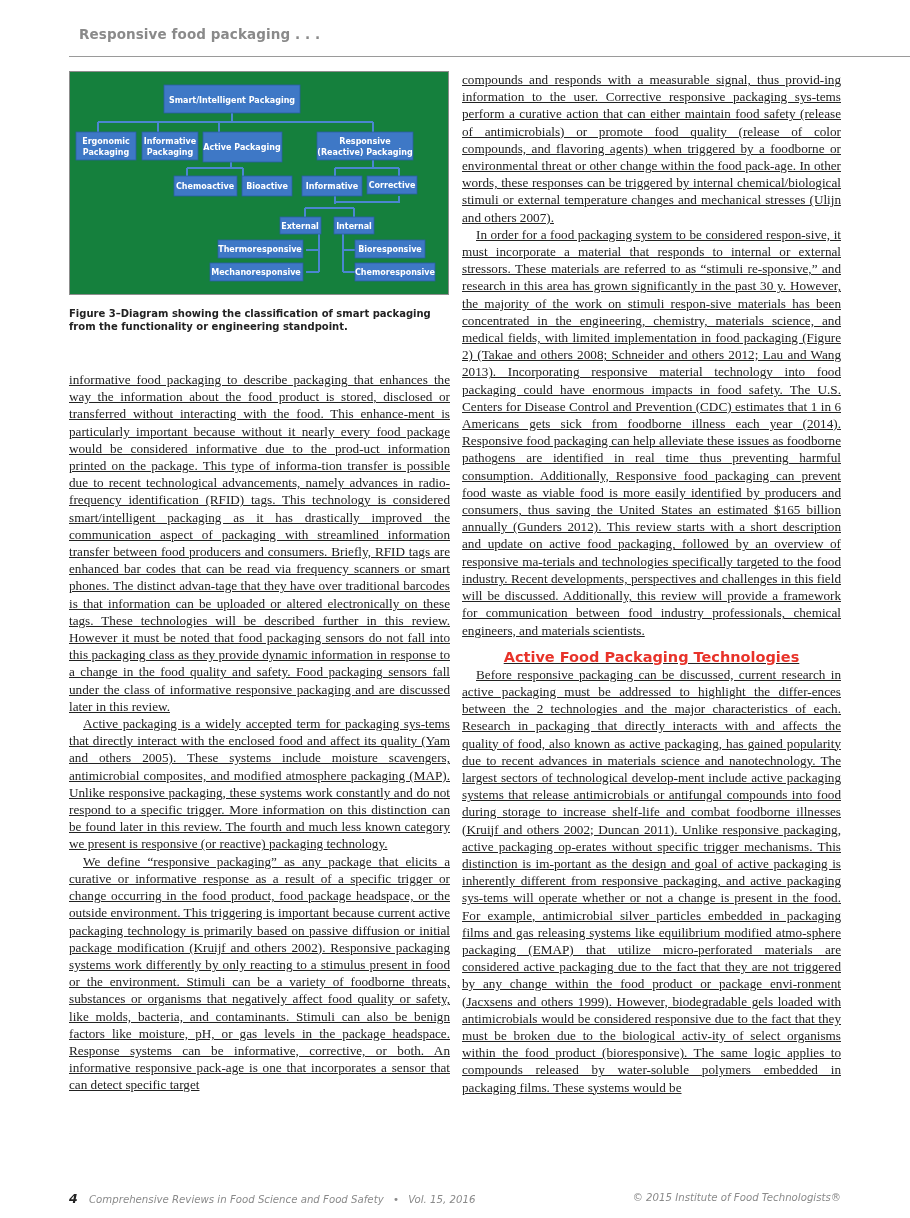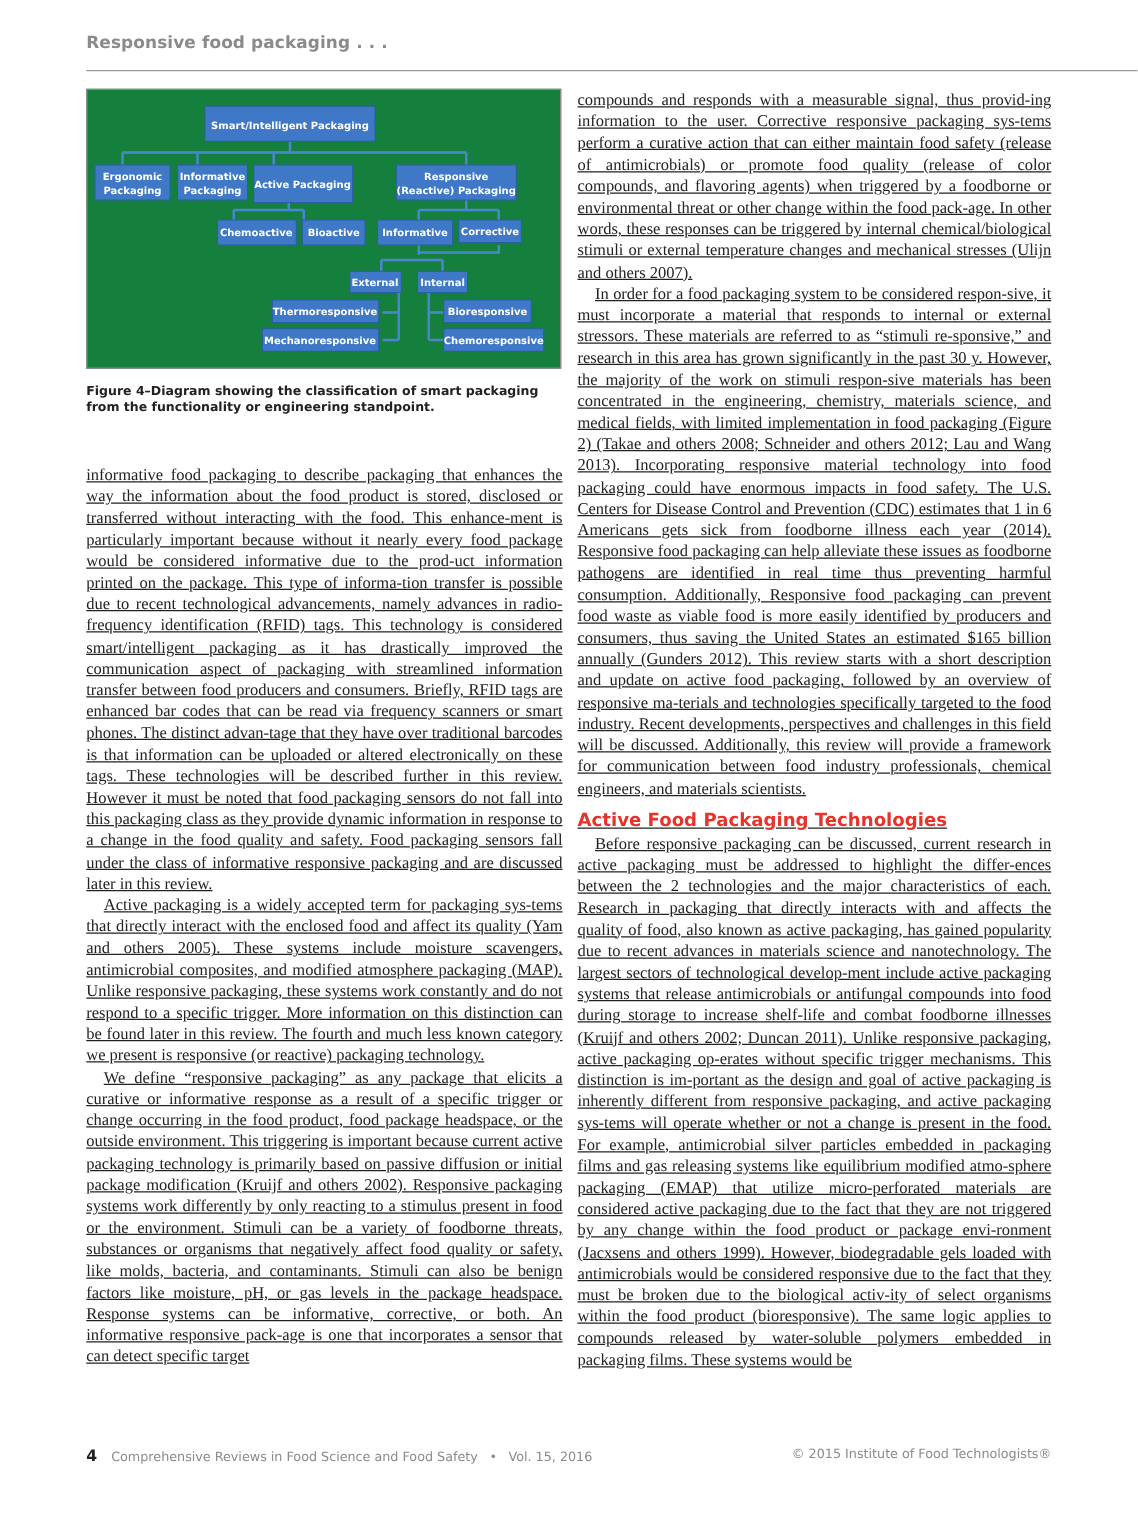--- a/index.html
+++ b/index.html
@@ -1,18 +1,18 @@
 <!DOCTYPE html>
 <html><head>
 <meta charset="utf-8">
 <style>
   html, body { margin: 0; padding: 0; background: #ffffff; }
   body { width: 910px; height: 1218px; position: relative; overflow: hidden; }
   .running-head {
-    position: absolute; left: 69px; top: 26px;
+    position: absolute; left: 79px; top: 26px;
     font-family: "DejaVu Sans", sans-serif; font-size: 13.5px; font-weight: bold;
     color: #8a8a8a; letter-spacing: 0.1px;
   }
   .head-rule { position: absolute; left: 69px; right: 0; top: 56px; height: 1px; background: #9a9a9a; }
 
   .figure-box {
     position: absolute; left: 69px; top: 71px; width: 380px; height: 224px;
     border: 1px solid #8c8c8c; box-sizing: border-box; background: #15803d;
   }
   .figure-box svg { position: absolute; left: 0; top: 0; }
@@ -31,26 +31,26 @@
     font-size: 13.2px; line-height: 17.2px; color: #222; text-align: justify;
     hyphens: manual;
     text-decoration: underline;
   }
   .col p { margin: 0; }
   .col p.indent { text-indent: 14px; }
   .left-col { left: 69px; top: 371px; width: 381px; }
   .right-col { left: 462px; top: 71px; width: 379px; }
   .section-title {
     font-family: "DejaVu Sans", sans-serif; font-weight: bold; color: #e8332a;
-    font-size: 14.5px; line-height: 18px; margin: 9px 0 0 0; text-align: left;
+    font-size: 14.5px; line-height: 18px; margin: 9px 0 0 0; text-align: center;
   }
 
   .footer {
-    position: absolute; top: 1157px; left: 69px; right: 69px;
-    font-family: "DejaVu Sans", sans-serif; font-size: 10.2px; color: #8a8a8a;
+    position: absolute; top: 1191px; left: 69px; right: 69px;
+    font-family: "DejaVu Sans", sans-serif; font-size: 10.2px; color: #8a8a8a; font-style: italic;
   }
   .footer .page-num { color: #222; font-weight: bold; font-size: 12.5px; margin-right: 8px; }
   .footer .right { position: absolute; right: 0; top: 1px; margin-left: 12px; }
   .footer .bullet { margin: 0 6px; }
 </style>
 </head>
 <body>
 
 <div class="running-head">Responsive food packaging . . .</div>
 <div class="head-rule"></div>
@@ -130,21 +130,21 @@
       <rect x="285" y="168" width="70" height="18"></rect>
       <text x="320" y="180">Bioresponsive</text>
     </g>
     <g class="node">
       <rect x="285" y="191" width="80" height="18"></rect>
       <text x="325" y="203">Chemoresponsive</text>
     </g>
   </svg>
 </div>
 
-<div class="caption">Figure 4–Diagram showing the classification of smart packaging from the functionality or engineering standpoint.</div>
+<div class="caption">Figure 3–Diagram showing the classification of smart packaging from the functionality or engineering standpoint.</div>
 
 <div class="col left-col">
   <p>informative food packaging to describe packaging that enhances the way the information about the food product is stored, disclosed or transferred without interacting with the food. This enhance-ment is particularly important because without it nearly every food package would be considered informative due to the prod-uct information printed on the package. This type of informa-tion transfer is possible due to recent technological advancements, namely advances in radio-frequency identification (RFID) tags. This technology is considered smart/intelligent packaging as it has drastically improved the communication aspect of packaging with streamlined information transfer between food producers and consumers. Briefly, RFID tags are enhanced bar codes that can be read via frequency scanners or smart phones. The distinct advan-tage that they have over traditional barcodes is that information can be uploaded or altered electronically on these tags. These technologies will be described further in this review. However it must be noted that food packaging sensors do not fall into this packaging class as they provide dynamic information in response to a change in the food quality and safety. Food packaging sensors fall under the class of informative responsive packaging and are discussed later in this review.</p>
   <p class="indent">Active packaging is a widely accepted term for packaging sys-tems that directly interact with the enclosed food and affect its quality (Yam and others 2005). These systems include moisture scavengers, antimicrobial composites, and modified atmosphere packaging (MAP). Unlike responsive packaging, these systems work constantly and do not respond to a specific trigger. More information on this distinction can be found later in this review. The fourth and much less known category we present is responsive (or reactive) packaging technology.</p>
   <p class="indent">We define “responsive packaging” as any package that elicits a curative or informative response as a result of a specific trigger or change occurring in the food product, food package headspace, or the outside environment. This triggering is important because current active packaging technology is primarily based on passive diffusion or initial package modification (Kruijf and others 2002). Responsive packaging systems work differently by only reacting to a stimulus present in food or the environment. Stimuli can be a variety of foodborne threats, substances or organisms that negatively affect food quality or safety, like molds, bacteria, and contaminants. Stimuli can also be benign factors like moisture, pH, or gas levels in the package headspace. Response systems can be informative, corrective, or both. An informative responsive pack-age is one that incorporates a sensor that can detect specific target</p>
 </div>
 
 <div class="col right-col">
   <p>compounds and responds with a measurable signal, thus provid-ing information to the user. Corrective responsive packaging sys-tems perform a curative action that can either maintain food safety (release of antimicrobials) or promote food quality (release of color compounds, and flavoring agents) when triggered by a foodborne or environmental threat or other change within the food pack-age. In other words, these responses can be triggered by internal chemical/biological stimuli or external temperature changes and mechanical stresses (Ulijn and others 2007).</p>
   <p class="indent">In order for a food packaging system to be considered respon-sive, it must incorporate a material that responds to internal or external stressors. These materials are referred to as “stimuli re-sponsive,” and research in this area has grown significantly in the past 30 y. However, the majority of the work on stimuli respon-sive materials has been concentrated in the engineering, chemistry, materials science, and medical fields, with limited implementation in food packaging (Figure 2) (Takae and others 2008; Schneider and others 2012; Lau and Wang 2013). Incorporating responsive material technology into food packaging could have enormous impacts in food safety. The U.S. Centers for Disease Control and Prevention (CDC) estimates that 1 in 6 Americans gets sick from foodborne illness each year (2014). Responsive food packaging can help alleviate these issues as foodborne pathogens are identified in real time thus preventing harmful consumption. Additionally, Responsive food packaging can prevent food waste as viable food is more easily identified by producers and consumers, thus saving the United States an estimated $165 billion annually (Gunders 2012). This review starts with a short description and update on active food packaging, followed by an overview of responsive ma-terials and technologies specifically targeted to the food industry. Recent developments, perspectives and challenges in this field will be discussed. Additionally, this review will provide a framework for communication between food industry professionals, chemical engineers, and materials scientists.</p>

